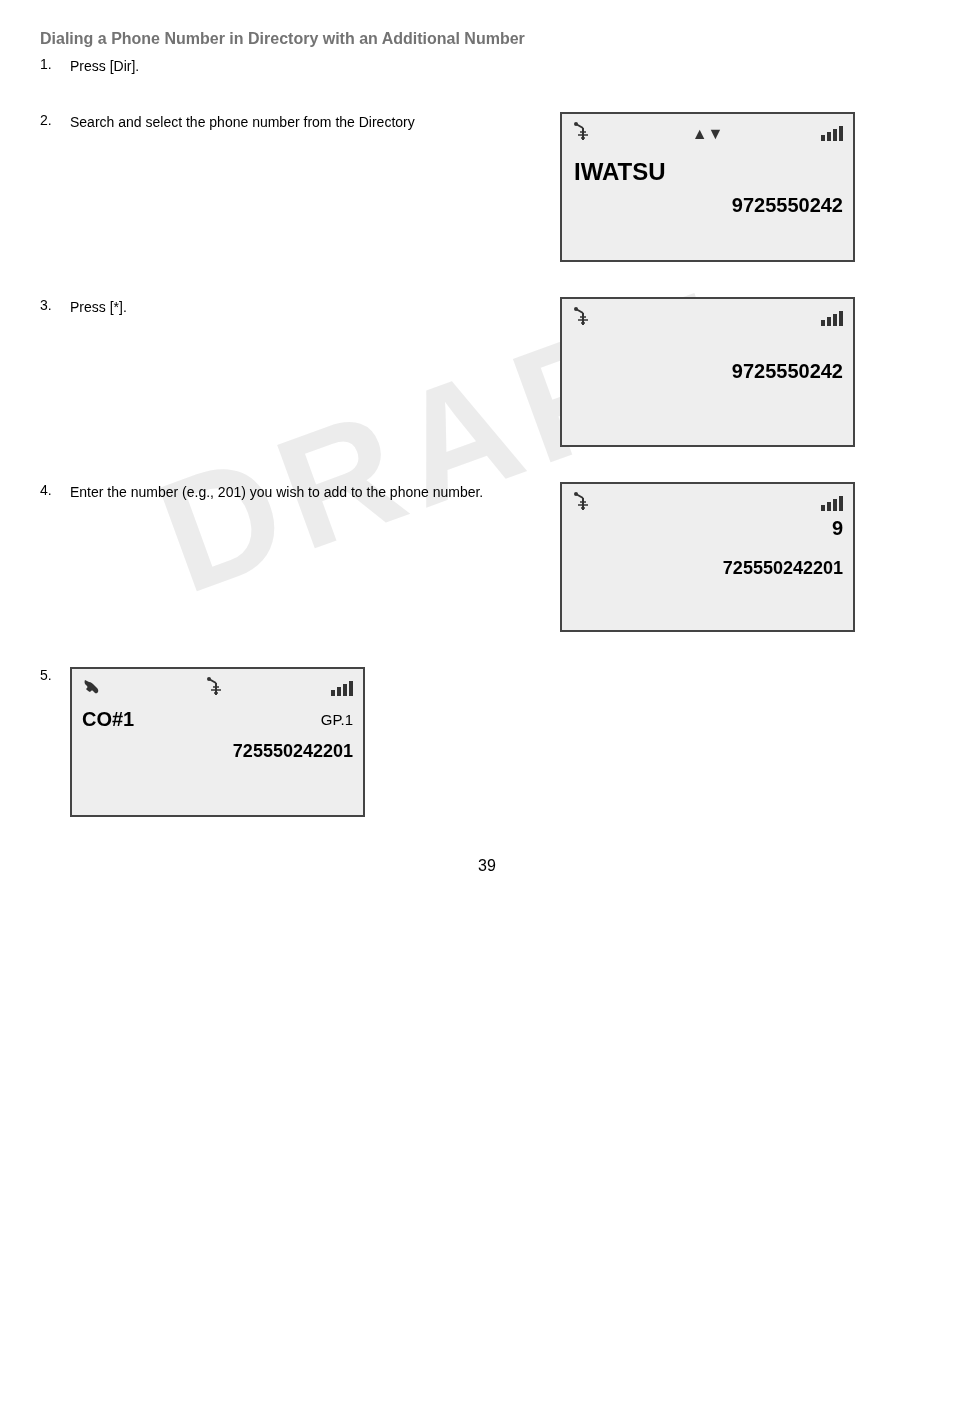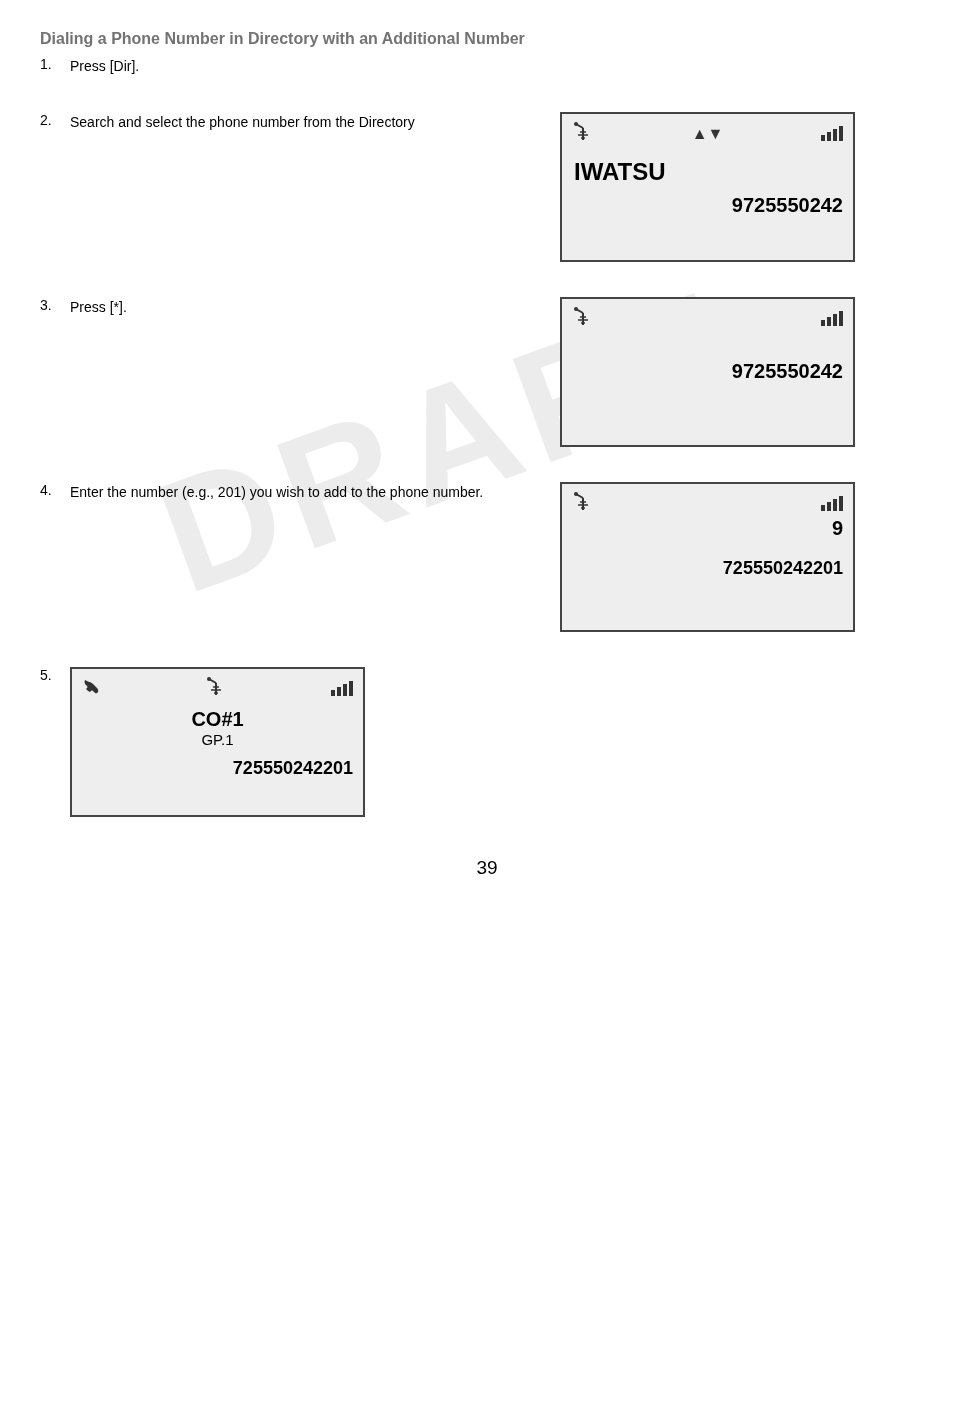--- a/index.html
+++ b/index.html
@@ -53,21 +53,21 @@
     }
 
     
     .screen-bottom-accent {
       border-bottom: 3px solid #555;
     }
 
     .page-number {
       text-align: center;
       margin-top: 40px;
-      font-size: 19px;
+      font-size: 16px;
       color: #000;
     }
 
     ol.steps-list {
       list-style: none;
       padding: 0;
       margin: 0;
     }
 
     .step-item {
@@ -155,21 +155,20 @@
       text-align: right;
       margin-top: 18px;
     }
 
     
     .display-s4-corow {
       display: flex;
       justify-content: space-between;
       align-items: center;
       margin-top: 8px;
-      flex-direction: column;
     }
 
     .display-s4-co {
       font-size: 20px;
       font-weight: bold;
     }
 
     .display-s4-gp {
       font-size: 15px;
       font-weight: normal;

